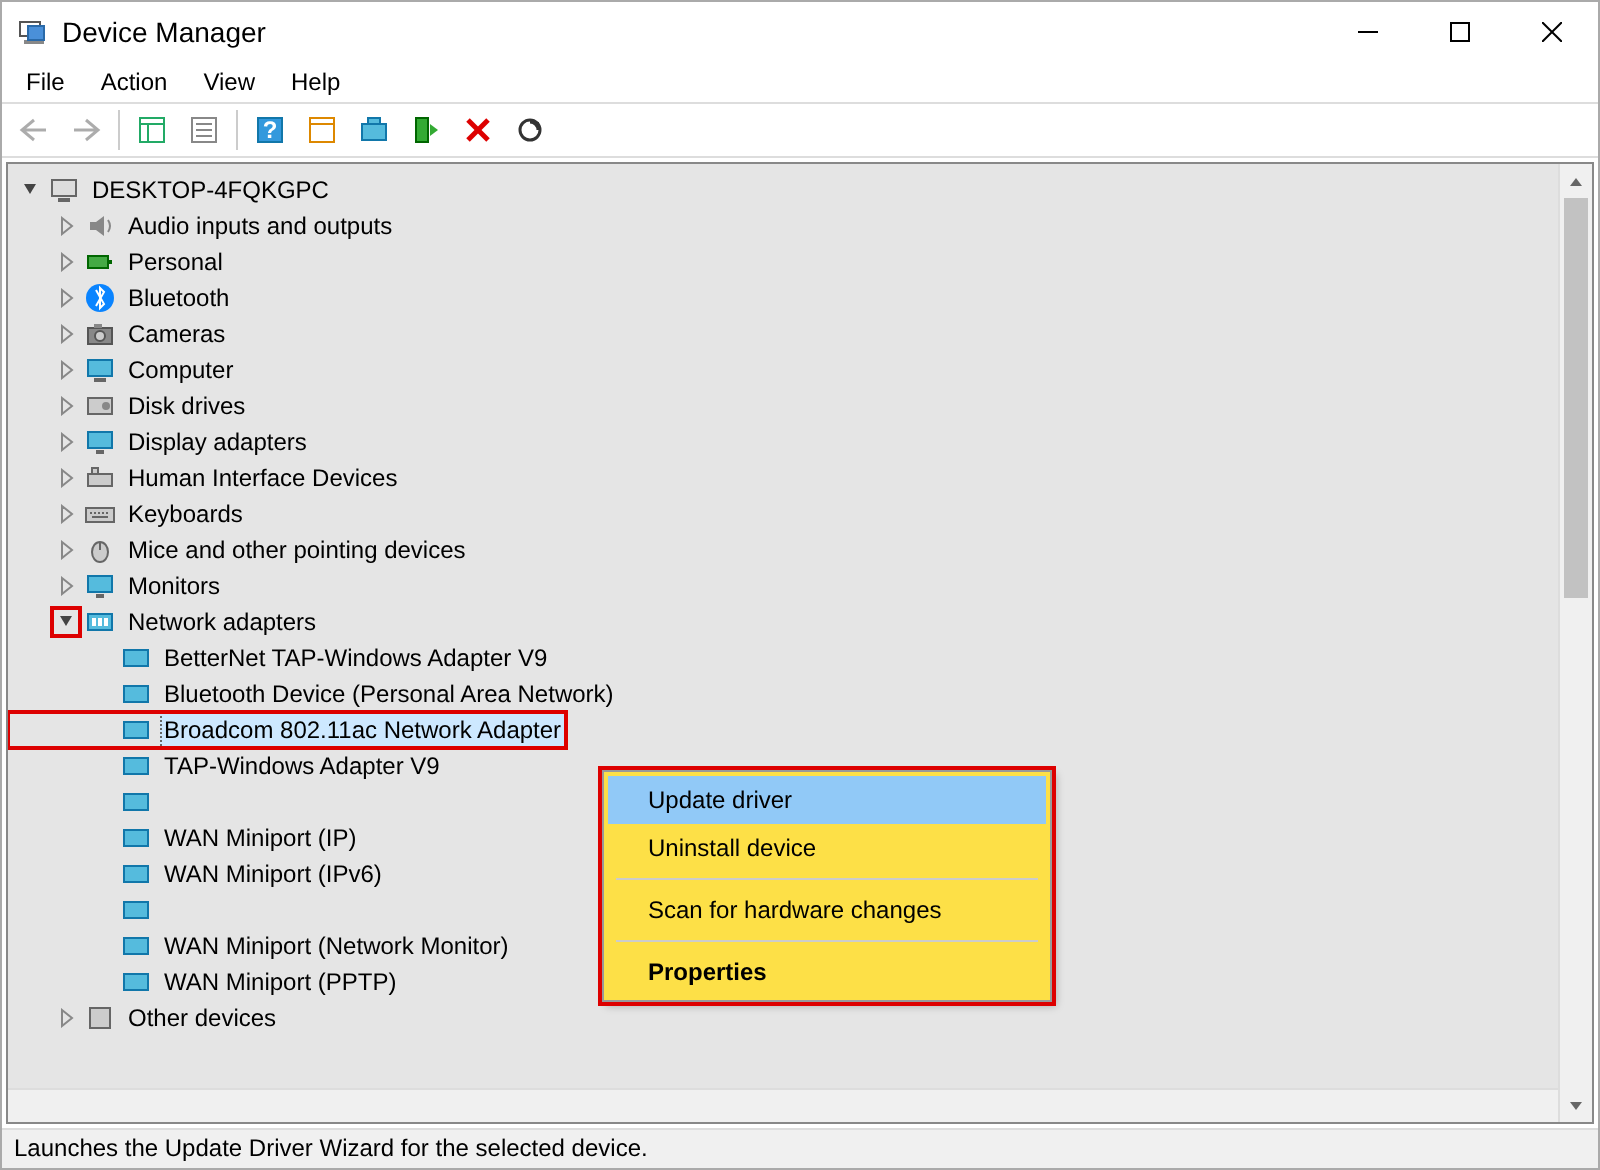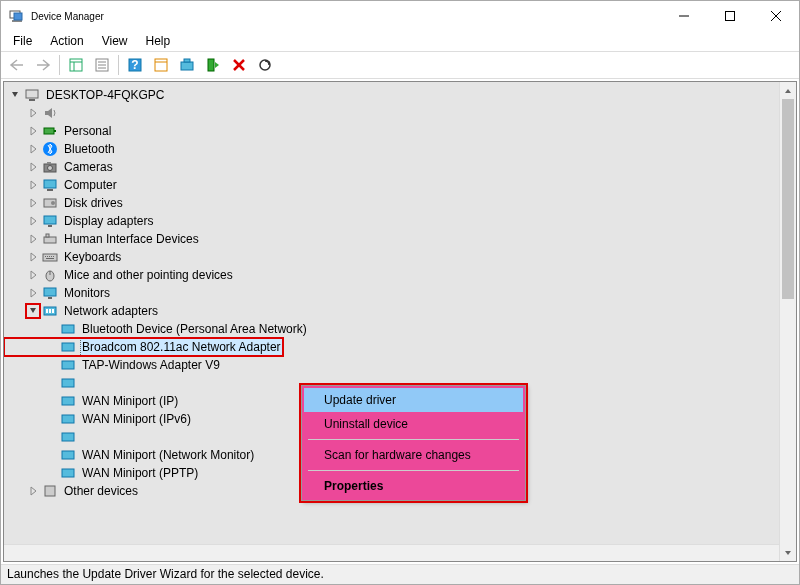--- a/index.html
+++ b/index.html
@@ -1,21 +1,21 @@
 <!DOCTYPE html>
 <html><head>
 <meta charset="utf-8">
 <style>
 * { box-sizing: border-box; margin: 0; padding: 0; font-family: "Segoe UI", Tahoma, sans-serif; font-size: 12px; }
 body { width: 800px; height: 585px; background: #fff; border: 1px solid #aaa; overflow: hidden; position: relative; }
 
 
 .titlebar { height: 30px; display: flex; align-items: center; padding: 0 0 0 8px; background: #fff; }
 .titlebar .sysicon { width: 16px; height: 16px; margin-right: 6px; display: flex; align-items: center; justify-content: center; }
-.titlebar .title { flex: 1; font-size: 10px; }
+.titlebar .title { flex: 1; font-size: 14px; }
 .titlebar .winbtns { display: flex; }
 .titlebar .winbtn { width: 46px; height: 30px; display: flex; align-items: center; justify-content: center; cursor: default; }
 
 
 .menubar { height: 20px; display: flex; align-items: center; padding: 0 4px; gap: 2px; }
 .menubar .menuitem { padding: 2px 8px; cursor: default; }
 
 
 .toolbar { height: 28px; display: flex; align-items: center; border-top: 1px solid #ddd; border-bottom: 1px solid #ddd; padding: 0 4px; gap: 2px; }
 .toolbar .tbtn { width: 24px; height: 24px; display: flex; align-items: center; justify-content: center; cursor: default; border: 1px solid transparent; }
@@ -31,21 +31,21 @@
 .tree { padding: 4px 0; overflow: hidden; position: absolute; top: 0; bottom: 17px; left: 0; right: 17px; }
 .node { display: flex; align-items: center; height: 18px; line-height: 18px; white-space: nowrap; }
 .toggle { width: 14px; height: 14px; display: flex; align-items: center; justify-content: center; cursor: default; margin-right: 2px; color: #666; }
 .spacer { display: inline-block; }
 .devicon { width: 16px; height: 16px; margin-right: 4px; display: flex; align-items: center; justify-content: center; }
 .label { padding: 0 2px; }
 .selected { background: #cde8ff; border: 1px dotted #666; padding: 0 1px; }
 .hl-red { outline: 2px solid #d00; outline-offset: -1px; }
 
 
-.ctxmenu { position: absolute; background: #ec4899; border: 1px solid #999; box-shadow: 2px 2px 4px rgba(0,0,0,0.25); padding: 2px; width: 225px; }
+.ctxmenu { position: absolute; background: #fde047; border: 1px solid #999; box-shadow: 2px 2px 4px rgba(0,0,0,0.25); padding: 2px; width: 225px; }
 .ctxitem { padding: 5px 12px 5px 20px; cursor: default; font-size: 12px; }
 .ctxitem.hover { background: #91c9f7; }
 .ctxsep { height: 1px; background: #ccc; margin: 3px 4px; }
 .ctxitem.bold { font-weight: bold; }
 .ctxmenu.hl-red { outline: 2px solid #d00; outline-offset: 0; }
 
 
 .statusbar { position: absolute; bottom: 0; left: 0; right: 0; height: 20px; border-top: 1px solid #ddd; padding: 2px 6px; font-size: 12px; background: #f0f0f0; }
 
 svg { display: block; }
@@ -181,20 +181,21 @@
           <svg width="10" height="10">
             <path d="M3 1 L8 5 L3 9 Z" fill="none" stroke="#888"></path>
           </svg>
         </span>
         <span class="devicon">
           <svg width="16" height="16">
             <path d="M3 6 L6 6 L10 3 L10 13 L6 10 L3 10 Z" fill="#888"></path>
             <path d="M12 5 Q14 8 12 11" fill="none" stroke="#888"></path>
           </svg>
         </span>
+        <span class="label">Audio inputs and outputs</span>
       </div>
     <div class="node">
         <span class="spacer" style="width:22px"></span>
         <span class="toggle">
           <svg width="10" height="10">
             <path d="M3 1 L8 5 L3 9 Z" fill="none" stroke="#888"></path>
           </svg>
         </span>
         <span class="devicon">
           <svg width="16" height="16">
@@ -357,20 +358,29 @@
           <svg width="16" height="16">
             <rect x="2" y="4" width="12" height="8" fill="#5bd" stroke="#17a"></rect>
             <rect x="4" y="6" width="2" height="4" fill="#fff"></rect>
             <rect x="7" y="6" width="2" height="4" fill="#fff"></rect>
             <rect x="10" y="6" width="2" height="4" fill="#fff"></rect>
           </svg>
         </span>
       <span class="label">Network adapters</span>
     </div>
 
+    <div class="node">
+        <span class="spacer" style="width:56px"></span>
+        <span class="devicon">
+          <svg width="16" height="16">
+            <rect x="2" y="4" width="12" height="8" fill="#5bd" stroke="#17a"></rect>
+          </svg>
+        </span>
+        <span class="label">BetterNet TAP-Windows Adapter V9</span>
+      </div>
     <div class="node">
         <span class="spacer" style="width:56px"></span>
         <span class="devicon">
           <svg width="16" height="16">
             <rect x="2" y="4" width="12" height="8" fill="#5bd" stroke="#17a"></rect>
           </svg>
         </span>
         <span class="label">Bluetooth Device (Personal Area Network)</span>
       </div>
     <div class="node hl-red" style="width:fit-content;margin-left:0">

